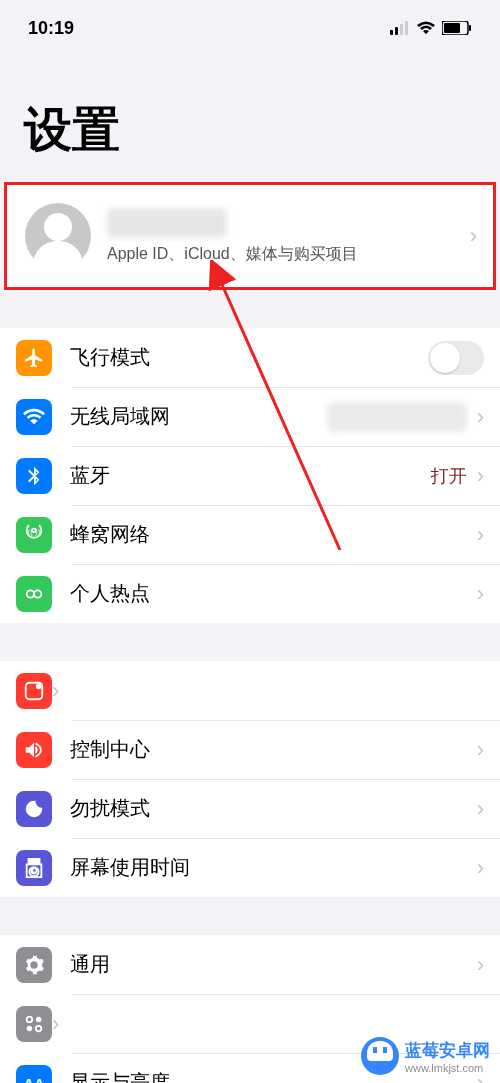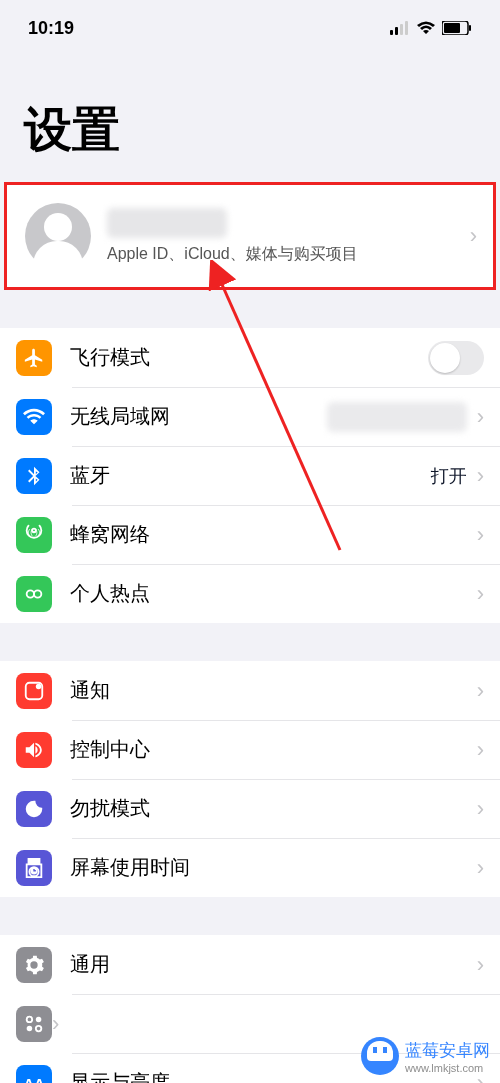--- a/index.html
+++ b/index.html
@@ -93,21 +93,21 @@
       border-radius: 8px;
       display: flex; align-items:center; justify-content:center;
       flex-shrink: 0;
       color:#fff;
     }
     .row-label {
       font-size: 20px;
       margin-left: 18px;
       flex: 1;
     }
-    .row-value { font-size: 18px; color: #0f172a; margin-right: 10px; }
+    .row-value { font-size: 18px; color: #7f1d1d; margin-right: 10px; }
     .value-blur {
       width: 140px; height: 30px;
       background:#eaeaec; border-radius:6px;
       filter: blur(3px);
       margin-right: 10px;
     }
     
     .toggle {
       width: 56px; height: 34px;
       background: #e9e9eb;
@@ -165,21 +165,21 @@
       top:4px; left:6px;
     }
     .wm-logo::after {
       content:'';
       position:absolute;
       width: 4px; height: 6px;
       background:#2b7fff;
       top:10px; left:12px;
       box-shadow: 10px 0 #2b7fff;
     }
-    .wm-text { font-size: 17px; font-weight:400; color:#2b7fff; }
+    .wm-text { font-size: 17px; font-weight:700; color:#2b7fff; }
     .wm-sub { font-size: 11px; color:#888; }
     svg { display:block; }
   </style>
 </head>
 <body>
 
 <div class="status-bar">
   <div class="status-time">10:19</div>
   <div class="status-right">
     <svg width="20" height="14" viewBox="0 0 20 14">
@@ -263,21 +263,20 @@
 </div>
 
 <div class="group">
   <div class="row">
     <div class="icon ic-notif">
       <svg width="22" height="22" viewBox="0 0 24 24">
           <rect x="3" y="3" width="18" height="18" rx="4" fill="none" stroke="#fff" stroke-width="2"></rect>
           <circle cx="17" cy="7" r="3" fill="#fff"></circle>
         </svg>
     </div>
-    <div class="row-label">通知</div>
     <div class="chevron">›</div>
   </div>
   <div class="row">
     <div class="icon ic-sound">
       <svg width="22" height="22" viewBox="0 0 24 24">
           <path d="M3 9v6h4l5 5V4L7 9H3zm13 3c0-1.8-1-3.3-2.5-4v8c1.5-.7 2.5-2.2 2.5-4zm-2.5-8v2c2.9.9 5 3.5 5 6s-2.1 5.1-5 6v2c4-.9 7-4.5 7-8s-3-7.1-7-8z" fill="#fff"></path>
         </svg>
     </div>
     <div class="row-label">控制中心</div>
     <div class="chevron">›</div>

